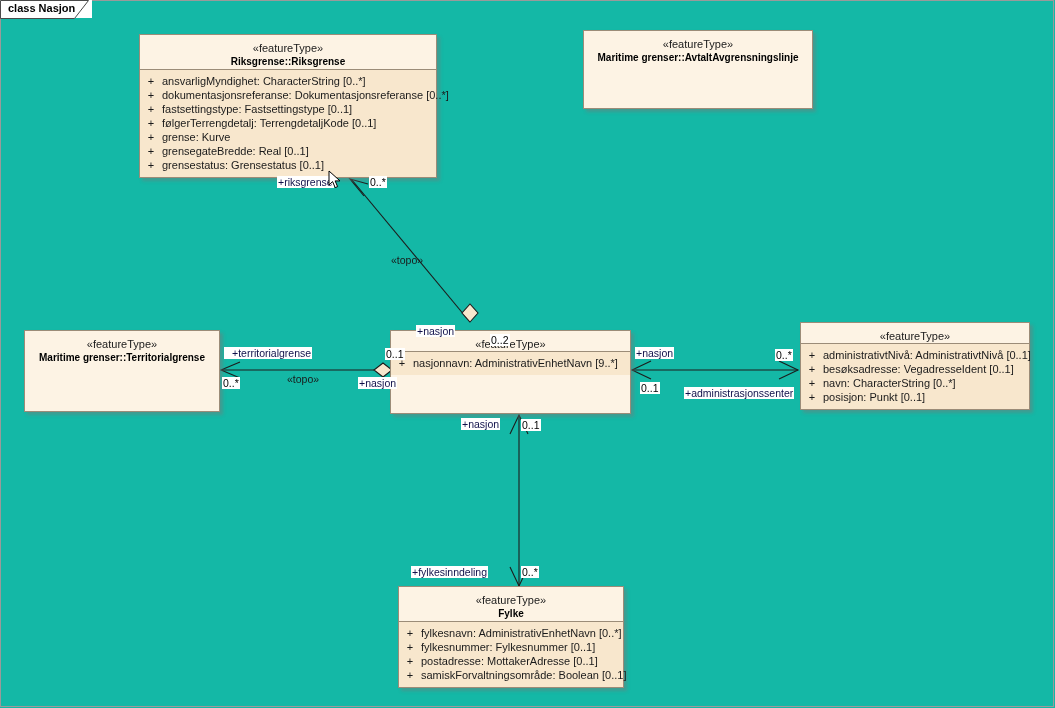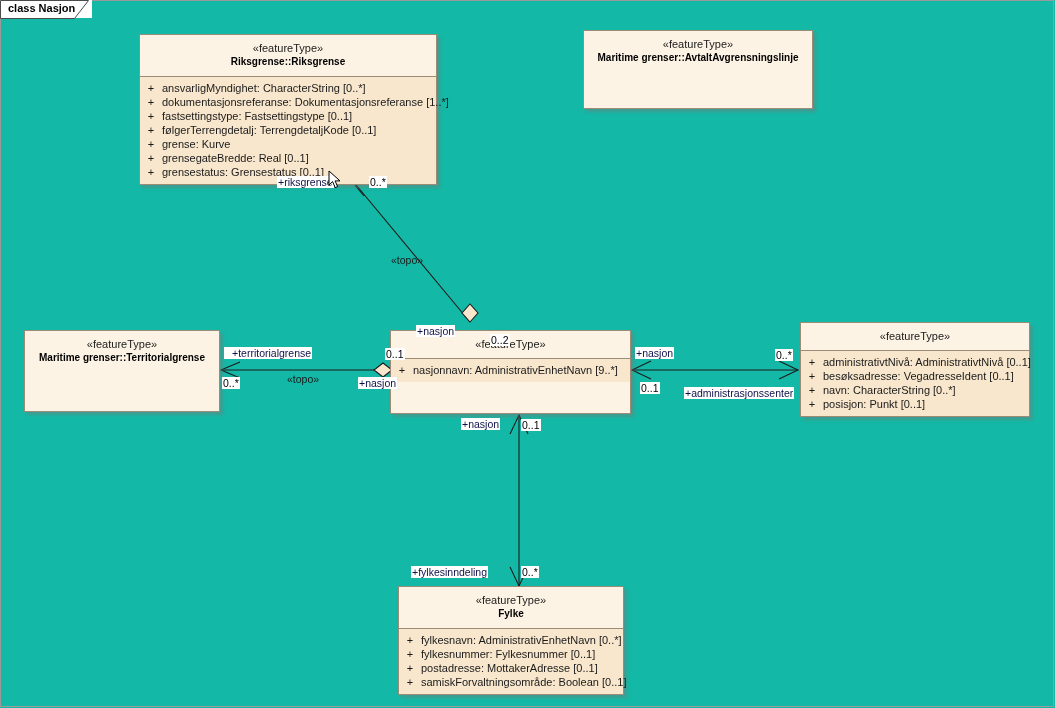--- a/index.html
+++ b/index.html
@@ -50,21 +50,21 @@
 
   
   .uml-class {
     position: absolute;
     box-sizing: border-box;
     border: 1px solid #9b8c78;
     background: #fdf3e4;
     box-shadow: 3px 3px 3px rgba(120,120,120,0.45);
   }
   .uml-header {
-    padding: 7px 6px 7px 6px;
+    padding: 7px 6px 0 6px;
     text-align: center;
     background: #fdf3e4;
   }
   .stereotype {
     font-size: 11px;
     color: #1a1a1a;
     line-height: 13px;
     white-space: nowrap;
   }
   .class-name {
@@ -174,21 +174,21 @@
       <div class="stereotype">«featureType»</div>
       <div class="class-name">Riksgrense::Riksgrense</div>
     </div>
     <div class="uml-body">
       <div class="attr-row">
         <span class="attr-vis">+</span>
         <span class="attr-text">ansvarligMyndighet: CharacterString [0..*]</span>
       </div>
       <div class="attr-row">
         <span class="attr-vis">+</span>
-        <span class="attr-text">dokumentasjonsreferanse: Dokumentasjonsreferanse [1..*]</span>
+        <span class="attr-text">dokumentasjonsreferanse: Dokumentasjonsreferanse [0..*]</span>
       </div>
       <div class="attr-row">
         <span class="attr-vis">+</span>
         <span class="attr-text">fastsettingstype: Fastsettingstype [0..1]</span>
       </div>
       <div class="attr-row">
         <span class="attr-vis">+</span>
         <span class="attr-text">følgerTerrengdetalj: TerrengdetaljKode [0..1]</span>
       </div>
       <div class="attr-row">

